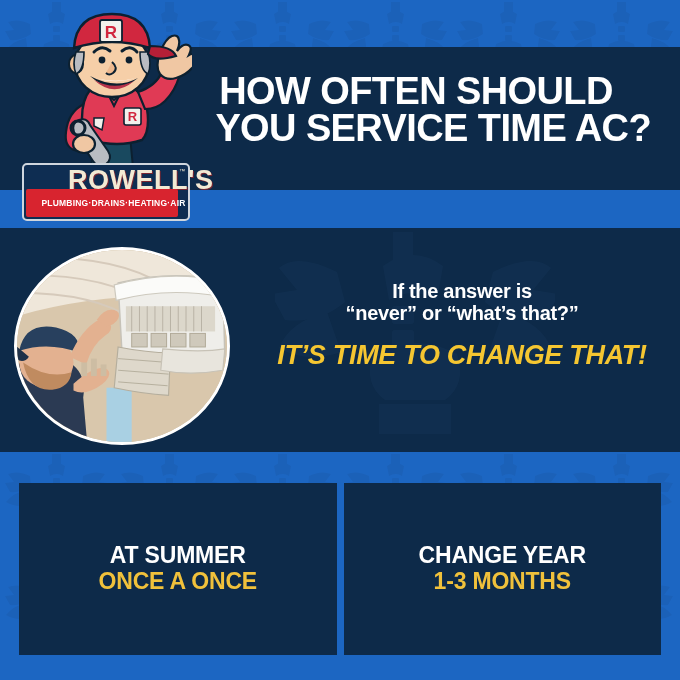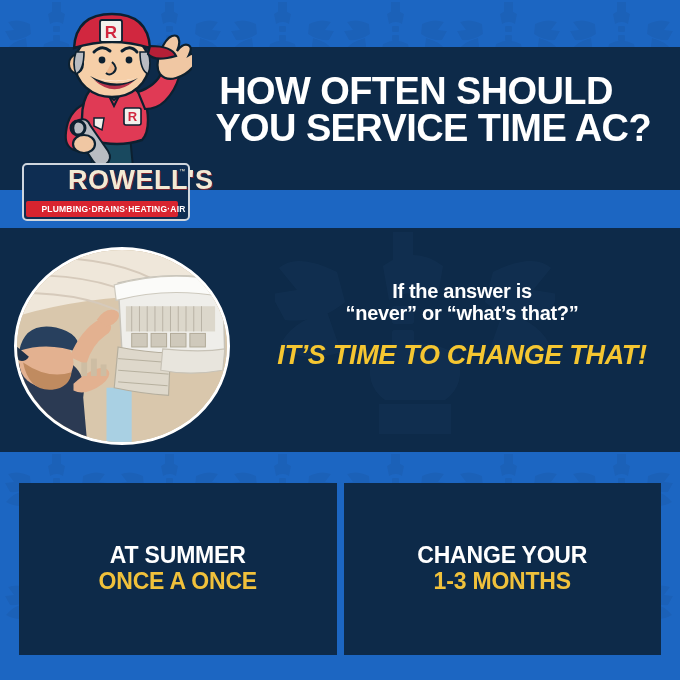--- a/index.html
+++ b/index.html
@@ -81,21 +81,21 @@
     font-size:27px;
     letter-spacing:0.5px;
     font-family:"Liberation Sans", sans-serif;
     text-shadow:1px 1px 0 #7a2530;
     margin-left:46px;
   }
   .logo-tm{
     position:absolute;right:5px;top:5px;color:#f2ead4;font-size:6px;
   }
   .logo-bar{
-    position:absolute;left:4px;right:12px;bottom:4px;height:16px;
+    position:absolute;left:4px;right:12px;bottom:4px;height:28px;
     background:#d8242f;
     border-radius:2px;
     display:flex;align-items:center;justify-content:center;padding-left:23px;
   }
   .logo-bar span{
     color:#ffffff;font-weight:bold;font-size:8.5px;letter-spacing:0.2px;
     white-space:nowrap;
     font-family:"Liberation Sans", sans-serif;
   }
 
@@ -348,20 +348,20 @@
     <div class="card">
       <div class="card-text">
         <span class="w">AT SUMMER</span>
         <span class="y">ONCE A ONCE</span>
       </div>
     </div>
 
 
     <div class="card">
       <div class="card-text">
-        <span class="w">CHANGE YOUR</span>
+        <span class="w">CHANGE YEAR</span>
         <span class="y">1-3 MONTHS</span>
       </div>
     </div>
 
   </div>
 
 </div>
 
 </body></html>

